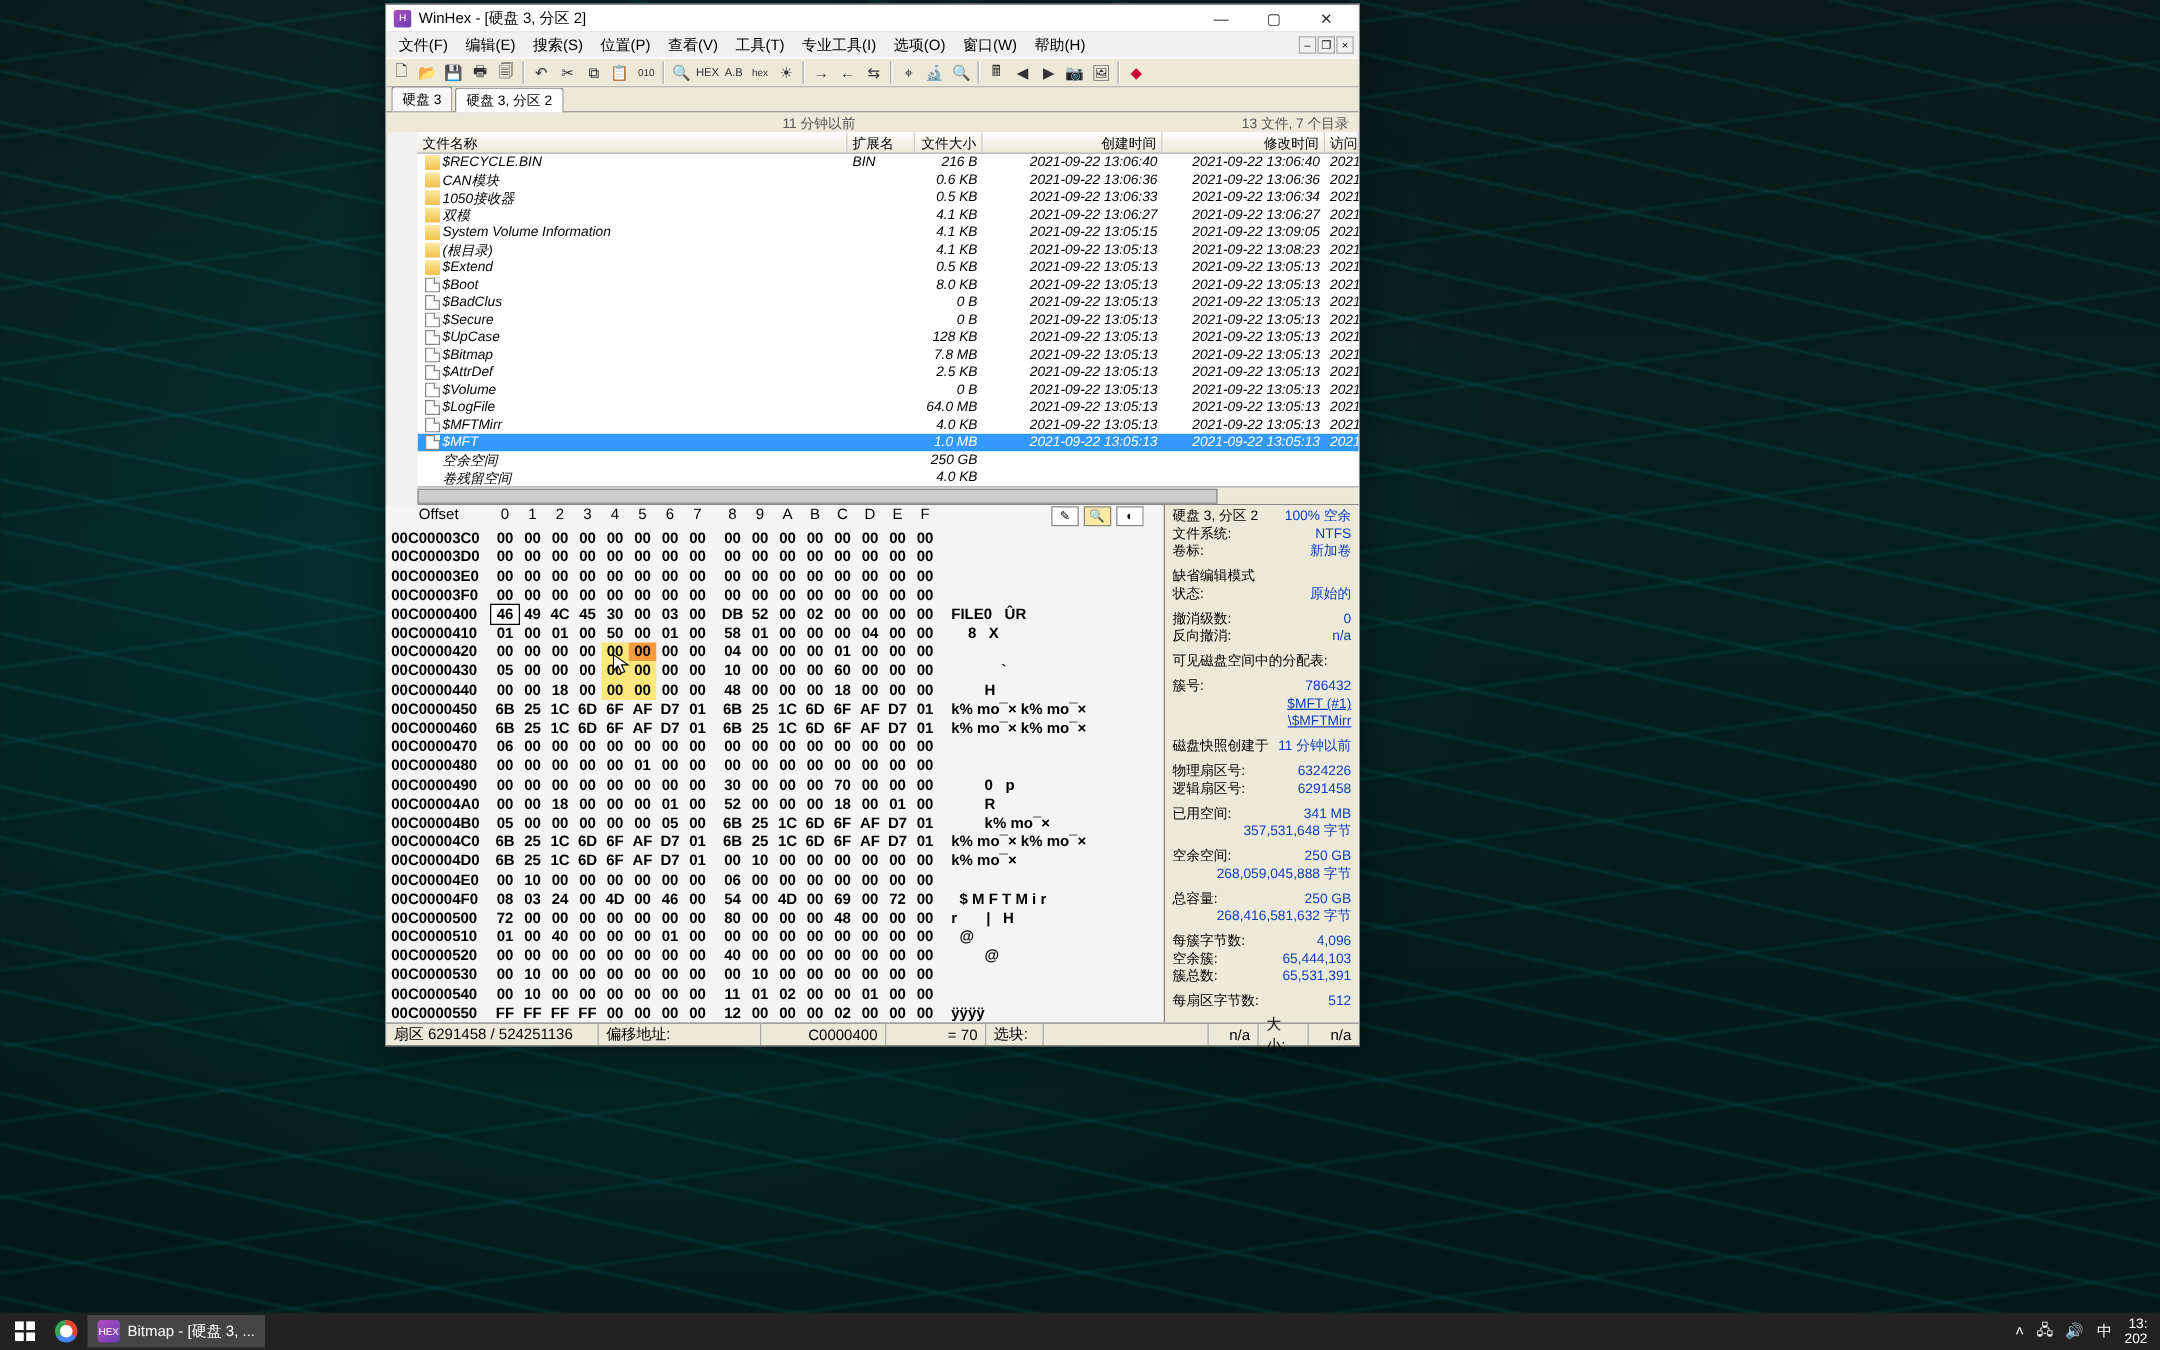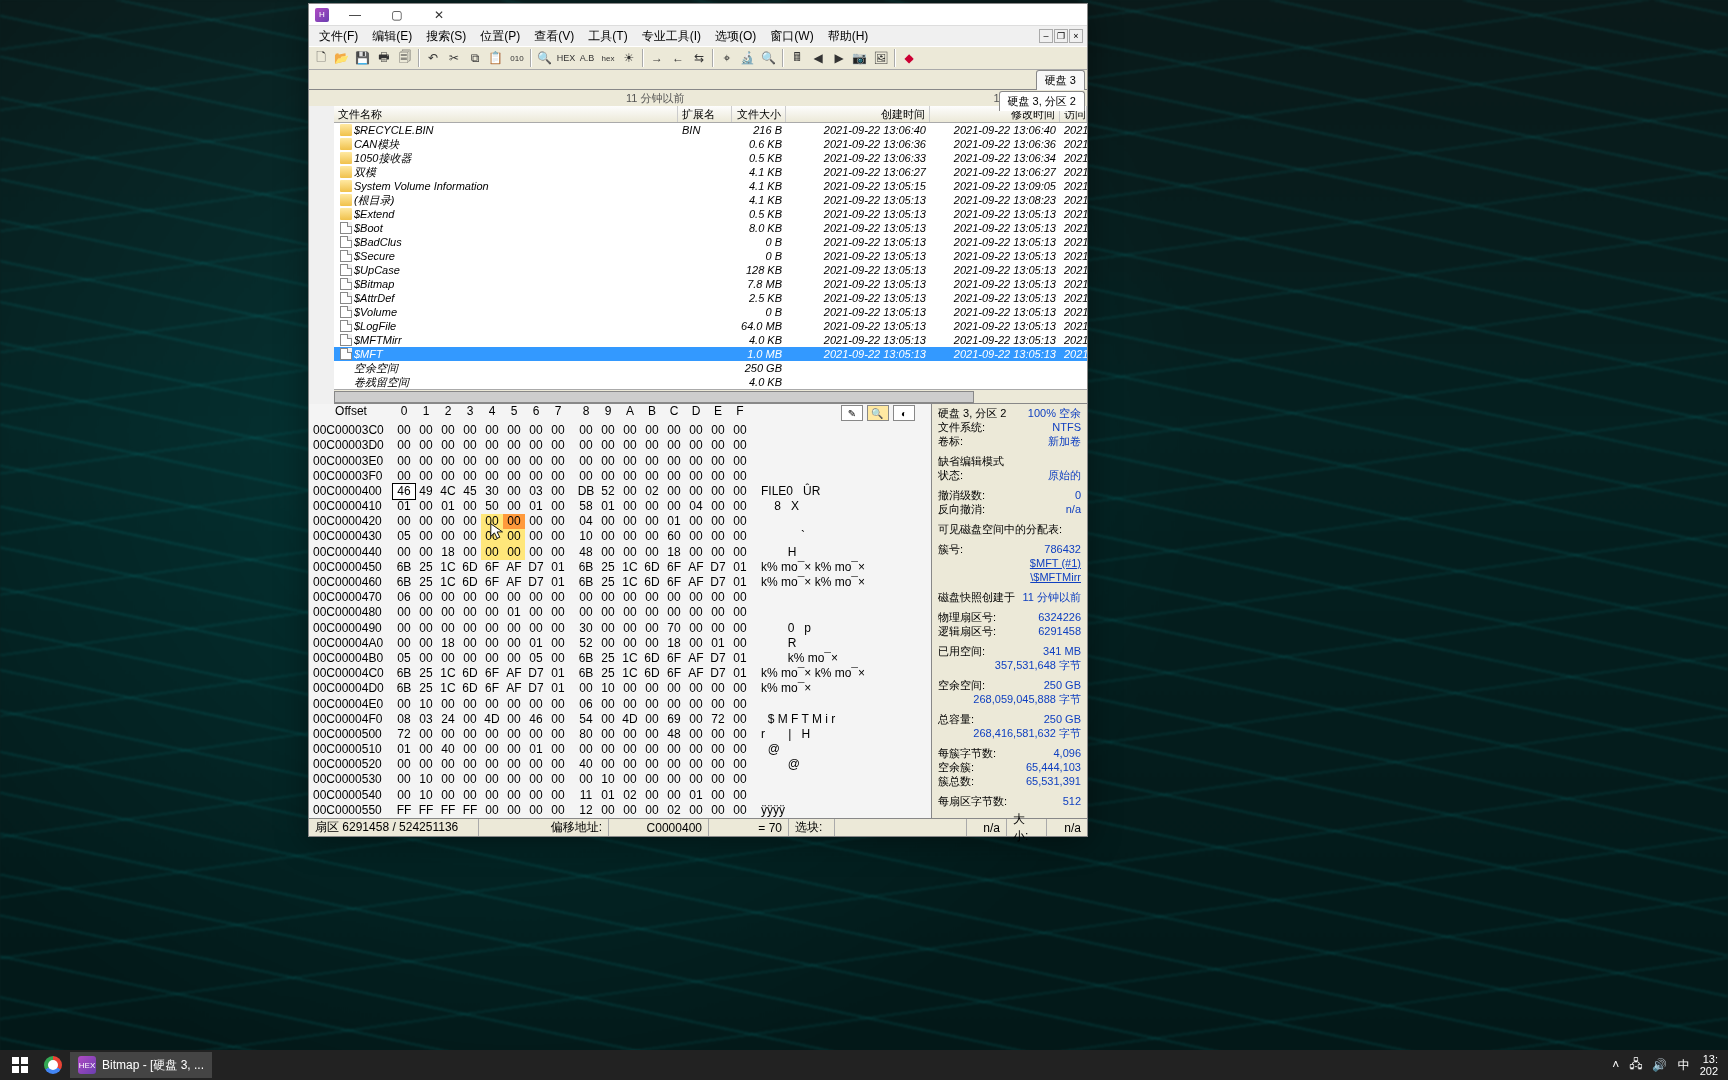--- a/index.html
+++ b/index.html
@@ -18,21 +18,21 @@
 .titlebar .winbtns { display: flex; gap: 2px; }
 .titlebar .winbtns div { width: 40px; height: 20px; display: flex; align-items: center; justify-content: center; font-size: 12px; color:#333; }
 .menubar { height: 20px; background: #f0f0f0; display: flex; align-items: center; padding: 0 4px; font-size: 12px; gap: 2px; }
 .menubar span { padding: 2px 6px; }
 .menubar .spacer { flex:1; }
 .menubar .mini { display:flex; gap:1px; }
 .menubar .mini div { width:14px; height:14px; border:1px solid #aaa; font-size:9px; display:flex; align-items:center; justify-content:center; }
 .toolbar { height: 24px; background: #ece9d8; border-top:1px solid #fff; border-bottom: 1px solid #aaa; display: flex; align-items: center; padding: 0 2px; gap: 1px; }
 .toolbar .btn { width: 20px; height: 20px; display: flex; align-items: center; justify-content: center; font-size: 12px; color:#333; border:1px solid transparent; }
 .toolbar .sep { width: 2px; height: 18px; border-left: 1px solid #aaa; border-right:1px solid #fff; margin: 0 2px; }
-.tabstrip { height: 20px; background: #ece9d8; display: flex; align-items: flex-end; padding-left: 4px; border-bottom: 1px solid #888; flex-direction: column; }
+.tabstrip { height: 20px; background: #ece9d8; display: flex; align-items: flex-end; padding-left: 4px; border-bottom: 1px solid #888; }
 .tabstrip .tab { padding: 2px 8px; font-size: 11px; border: 1px solid #888; border-bottom: none; background: #f8f8f8; margin-right: 2px; border-radius:3px 3px 0 0; }
 .tabstrip .tab.active { background: #fff; position:relative; top:1px; }
 .infoline { height: 16px; background: #ece9d8; font-size: 11px; display:flex; align-items:center; padding:0 8px; color:#555; }
 .infoline .left { flex:1; text-align:center; }
 .filelist { flex: 0 0 290px; display: flex; flex-direction: column; background: #fff; border-bottom:1px solid #888;margin-left:25px; }
 .filelist .hdr { display: flex; height: 17px; background: linear-gradient(#fdfdfd,#ece9d8); border-bottom: 1px solid #aaa; font-size: 11px; }
 .filelist .hdr div { padding: 1px 4px; border-right: 1px solid #ccc; overflow:hidden; white-space:nowrap; }
 .filelist .rows { flex: 1; overflow: hidden; font-size: 11px; font-style: italic; }
 .filelist .row { display: flex; height: 14px; align-items: center; white-space: nowrap; }
 .filelist .row.sel { background: #3399ff; color: #fff; }
@@ -49,21 +49,21 @@
 .c-ctime{ flex: 0 0 144px; text-align: right; }
 .c-mtime{ flex: 0 0 130px; text-align: right; }
 .c-atime{ flex: 1; text-align: right; padding-right:6px !important; }
 
 .hexview { flex: 1; background: #f4f4f4; display: flex; overflow:hidden; font-family: "Courier New", monospace; font-size: 12px; align-items: flex-end; }
 .hexview .main { flex: 1; overflow: hidden; background:#f4f4f4; }
 .hexview .hdrline { display:flex; padding:1px 0; }
 .hexview .offhdr { width: 84px; text-align:center; }
 .hexview .bytehdr { width: 22px; text-align:center; }
 .hexview .bytehdr.g { margin-left:6px; }
-.hexview .line { display: flex; height: 15.2px; }
+.hexview .line { display: flex; height: 15.2px; font-weight: bold; }
 .hexview .off { width: 84px; padding-left: 4px; color: #000; }
 .hexview .byte { width: 22px; text-align: center; }
 .hexview .byte.g { margin-left: 6px; }
 .hexview .byte.car { background: #fff; outline:1px solid #000; }
 .hexview .byte.hl { background: #ffe77a; }
 .hexview .byte.hl2 { background: #ff9a3c; }
 .hexview .text { padding-left: 10px; white-space: pre; }
 .hexview .tbbar { height:18px; display:flex; align-items:center; gap:4px; padding-left:6px; margin-left:auto; }
 .hexview .tbbar .b { width:22px; height:16px; border:1px solid #888; background:#fff; font-size:10px; display:flex; align-items:center; justify-content:center; }
 .hexview .tbbar .b.act { background:#ffe9a2; }
@@ -95,20 +95,21 @@
 .cursor { position:absolute; width:18px; height:18px; pointer-events:none; }
 </style>
 </head>
 <body>
 
 <div class="wallpaper"></div>
 
 <div class="window">
   <div class="titlebar">
     <span class="icon">H</span>
+    <span class="title">WinHex - [硬盘 3, 分区 2]</span>
     <div class="winbtns">
       <div>—</div>
       <div>▢</div>
       <div class="close">✕</div>
     </div>
   </div>
 
   <div class="menubar">
     <span>文件(F)</span>
     <span>编辑(E)</span>
@@ -1071,21 +1072,21 @@
             <span class="lbl">每扇区字节数:</span>
             <span class="v">512</span>
           </div>
 
       </div>
     </div>
   </div>
 
   <div class="statusbar">
     <div class="cell" style="width:170px">扇区 6291458 / 524251136</div>
-    <div class="cell" style="width:130px;justify-content:flex-end">
+    <div class="cell" style="width:130px;justify-content:flex-start">
         <span>偏移地址:</span>
       </div>
     <div class="cell" style="width:100px;justify-content:flex-end">C0000400</div>
     <div class="cell" style="width:80px;justify-content:flex-end">= 70</div>
     <div class="cell" style="width:46px">选块:</div>
     <div class="cell sp"></div>
     <div class="cell" style="width:40px;justify-content:flex-end">n/a</div>
     <div class="cell" style="width:40px">大小:</div>
     <div class="cell" style="width:40px;justify-content:flex-end">n/a</div>
   </div>

